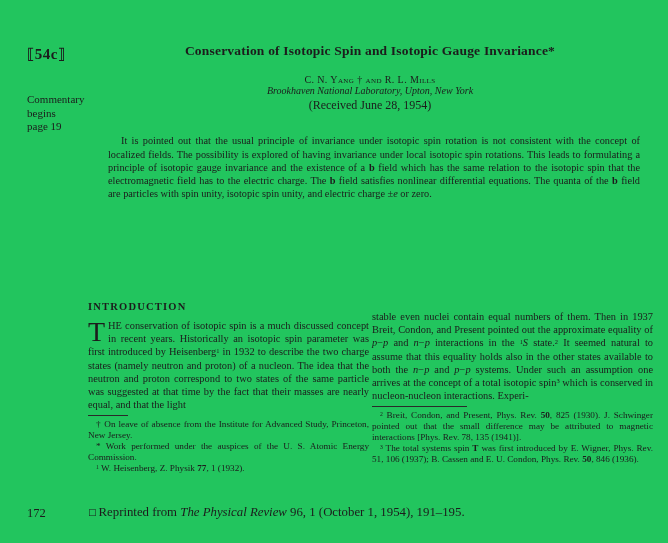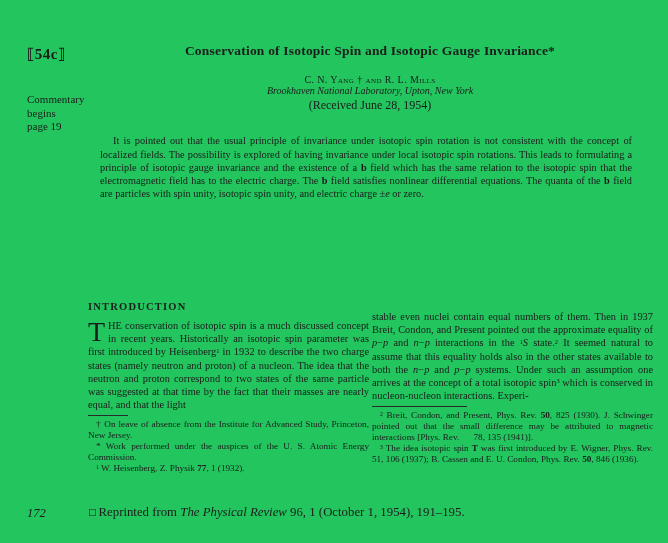--- a/index.html
+++ b/index.html
@@ -34,21 +34,21 @@
     margin-top:15px;font-size:10px;font-variant:small-caps;letter-spacing:0.4px;
   }
   .affiliation{
     margin-top:0px;font-size:10px;font-style:italic;
   }
   .received{
     margin-top:2px;font-size:12px;
   }
   
   .abstract{
-    position:absolute;left:100px;top:124px;width:532px;
+    position:absolute;left:108px;top:124px;width:532px;
     font-size:10.3px;line-height:13.2px;text-align:justify;text-indent:13px;
   }
   
   .col{position:absolute;width:281px;}
   .col-left{left:88px;top:301px;}
   .col-right{left:372px;top:310px;}
   .intro-heading{
     font-size:10.5px;font-weight:bold;letter-spacing:1.2px;
     margin:0 0 7px 0;
   }
@@ -65,21 +65,21 @@
     border:none;border-top:1px solid #2a2a2a;margin:4px 0 3px 0;height:0;
   }
   .fn-rule.short{width:40px;}
   .fn-rule.long{width:95px;}
   .footnote{
     margin:0;font-size:9.2px;line-height:11px;text-align:justify;text-indent:8px;
   }
   
   .page-number{
     position:absolute;left:27px;top:506px;
-    font-size:12.5px;font-style:italic;
+    font-size:12.5px;
   }
   .reprint{
     position:absolute;left:88px;top:505px;
     font-size:12.8px;
   }
   .box-icon{
     font-family:"DejaVu Sans",sans-serif;
     font-size:9px;position:relative;top:-1px;margin-right:2px;
   }
 </style>
@@ -110,21 +110,21 @@
     <p class="body-par"><span class="dropcap">T</span><span>HE conservation of isotopic spin is a much discussed concept in recent years. Historically an isotopic spin parameter was first introduced by Heisenberg</span><sup>1</sup><span> in 1932 to describe the two charge states (namely neutron and proton) of a nucleon. The idea that the neutron and proton correspond to two states of the same particle was suggested at that time by the fact that their masses are nearly equal, and that the light</span></p>
     <hr class="fn-rule short">
     <p class="footnote"><span>† On leave of absence from the Institute for Advanced Study, Princeton, New Jersey.</span></p>
     <p class="footnote"><span>* Work performed under the auspices of the U. S. Atomic Energy Commission.</span></p>
     <p class="footnote"><sup>1</sup><span> W. Heisenberg, Z. Physik </span><span style="font-weight: bold;">77</span><span>, 1 (1932).</span></p>
   </div>
 
   <div class="col col-right">
     <p class="body-par"><span>stable even nuclei contain equal numbers of them. Then in 1937 Breit, Condon, and Present pointed out the approximate equality of </span><span style="font-style: italic;">p</span><span>−</span><span style="font-style: italic;">p</span><span> and </span><span style="font-style: italic;">n</span><span>−</span><span style="font-style: italic;">p</span><span> interactions in the </span><sup>1</sup><span style="font-style: italic;">S</span><span> state.</span><sup>2</sup><span> It seemed natural to assume that this equality holds also in the other states available to both the </span><span style="font-style: italic;">n</span><span>−</span><span style="font-style: italic;">p</span><span> and </span><span style="font-style: italic;">p</span><span>−</span><span style="font-style: italic;">p</span><span> systems. Under such an assumption one arrives at the concept of a total isotopic spin</span><sup>3</sup><span> which is conserved in nucleon-nucleon interactions. Experi-</span></p>
     <hr class="fn-rule long">
-    <p class="footnote"><sup>2</sup><span> Breit, Condon, and Present, Phys. Rev. </span><span style="font-weight: bold;">50</span><span>, 825 (1930). J. Schwinger pointed out that the small difference may be attributed to magnetic interactions [Phys. Rev. </span><span style="font-weight: normal; margin-left: 12px;">78</span><span>, 135 (1941)].</span></p>
-    <p class="footnote"><sup>3</sup><span> The idea isotopic spin </span><span style="font-weight: bold;">T</span><span> was first introduced by E. Wigner, Phys. Rev. </span><span style="font-weight: normal;">51</span><span>, 106 (1937); B. Cassen and E. U. Condon, Phys. Rev. </span><span style="font-weight: bold;">50</span><span>, 846 (1936).</span></p>
+    <p class="footnote"><sup>2</sup><span> Breit, Condon, and Present, Phys. Rev. </span><span style="font-weight: bold;">50</span><span>, 825 (1930). J. Schwinger pointed out that the small difference may be attributed to magnetic interactions [Phys. Rev. </span><span style="font-weight: normal;">78</span><span>, 135 (1941)].</span></p>
+    <p class="footnote"><sup>3</sup><span> The total systems spin </span><span style="font-weight: bold;">T</span><span> was first introduced by E. Wigner, Phys. Rev. </span><span style="font-weight: normal;">51</span><span>, 106 (1937); B. Cassen and E. U. Condon, Phys. Rev. </span><span style="font-weight: bold;">50</span><span>, 846 (1936).</span></p>
   </div>
 
   <div class="page-number">172</div>
 
   <div class="reprint"><span class="box-icon">□</span><span><span>Reprinted from </span><span style="font-style: italic;">The Physical Review</span><span> 96, 1 (October 1, 1954), 191–195.</span></span></div>
 
 </div>
 
 </body></html>

